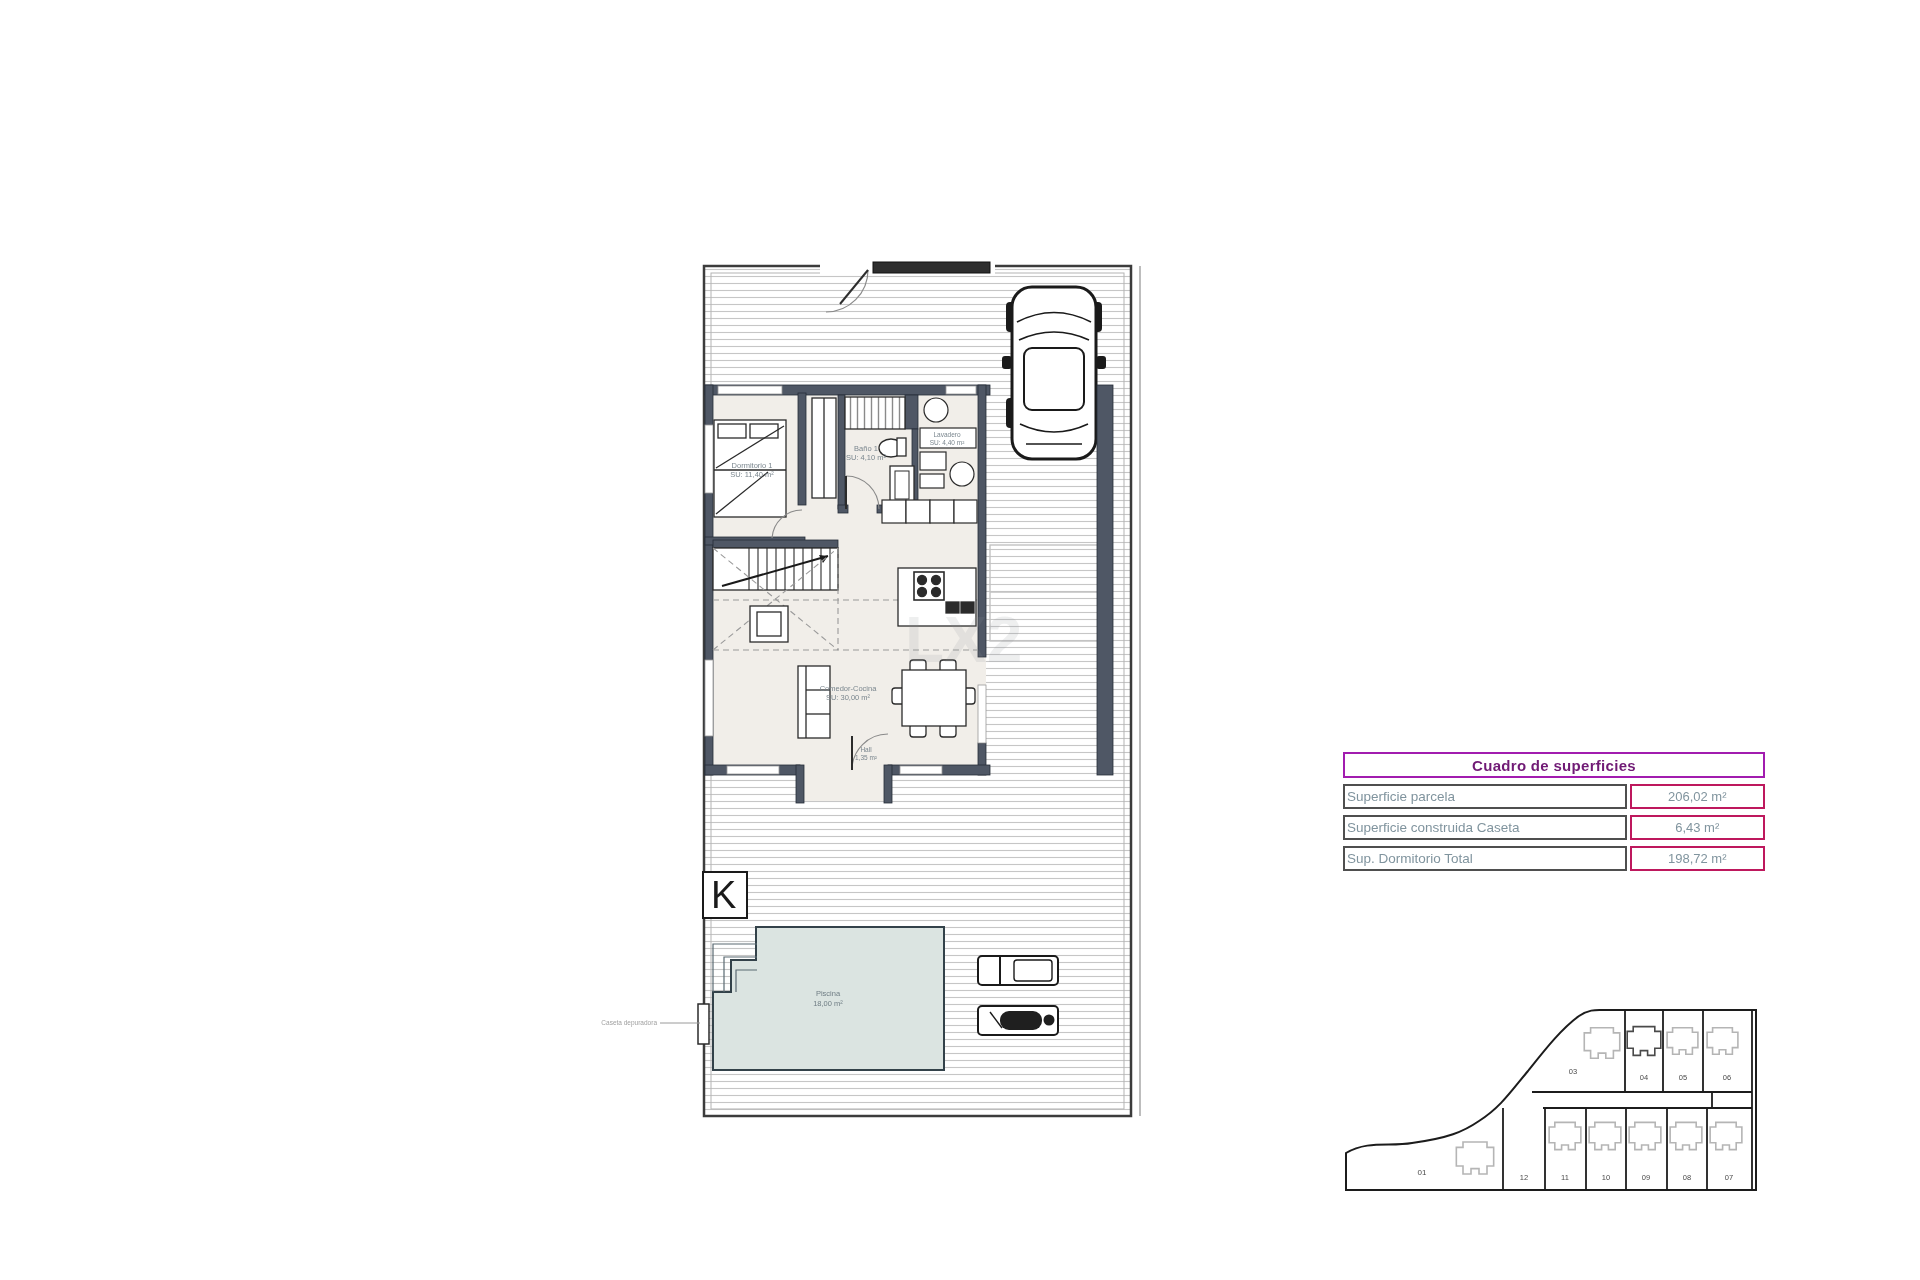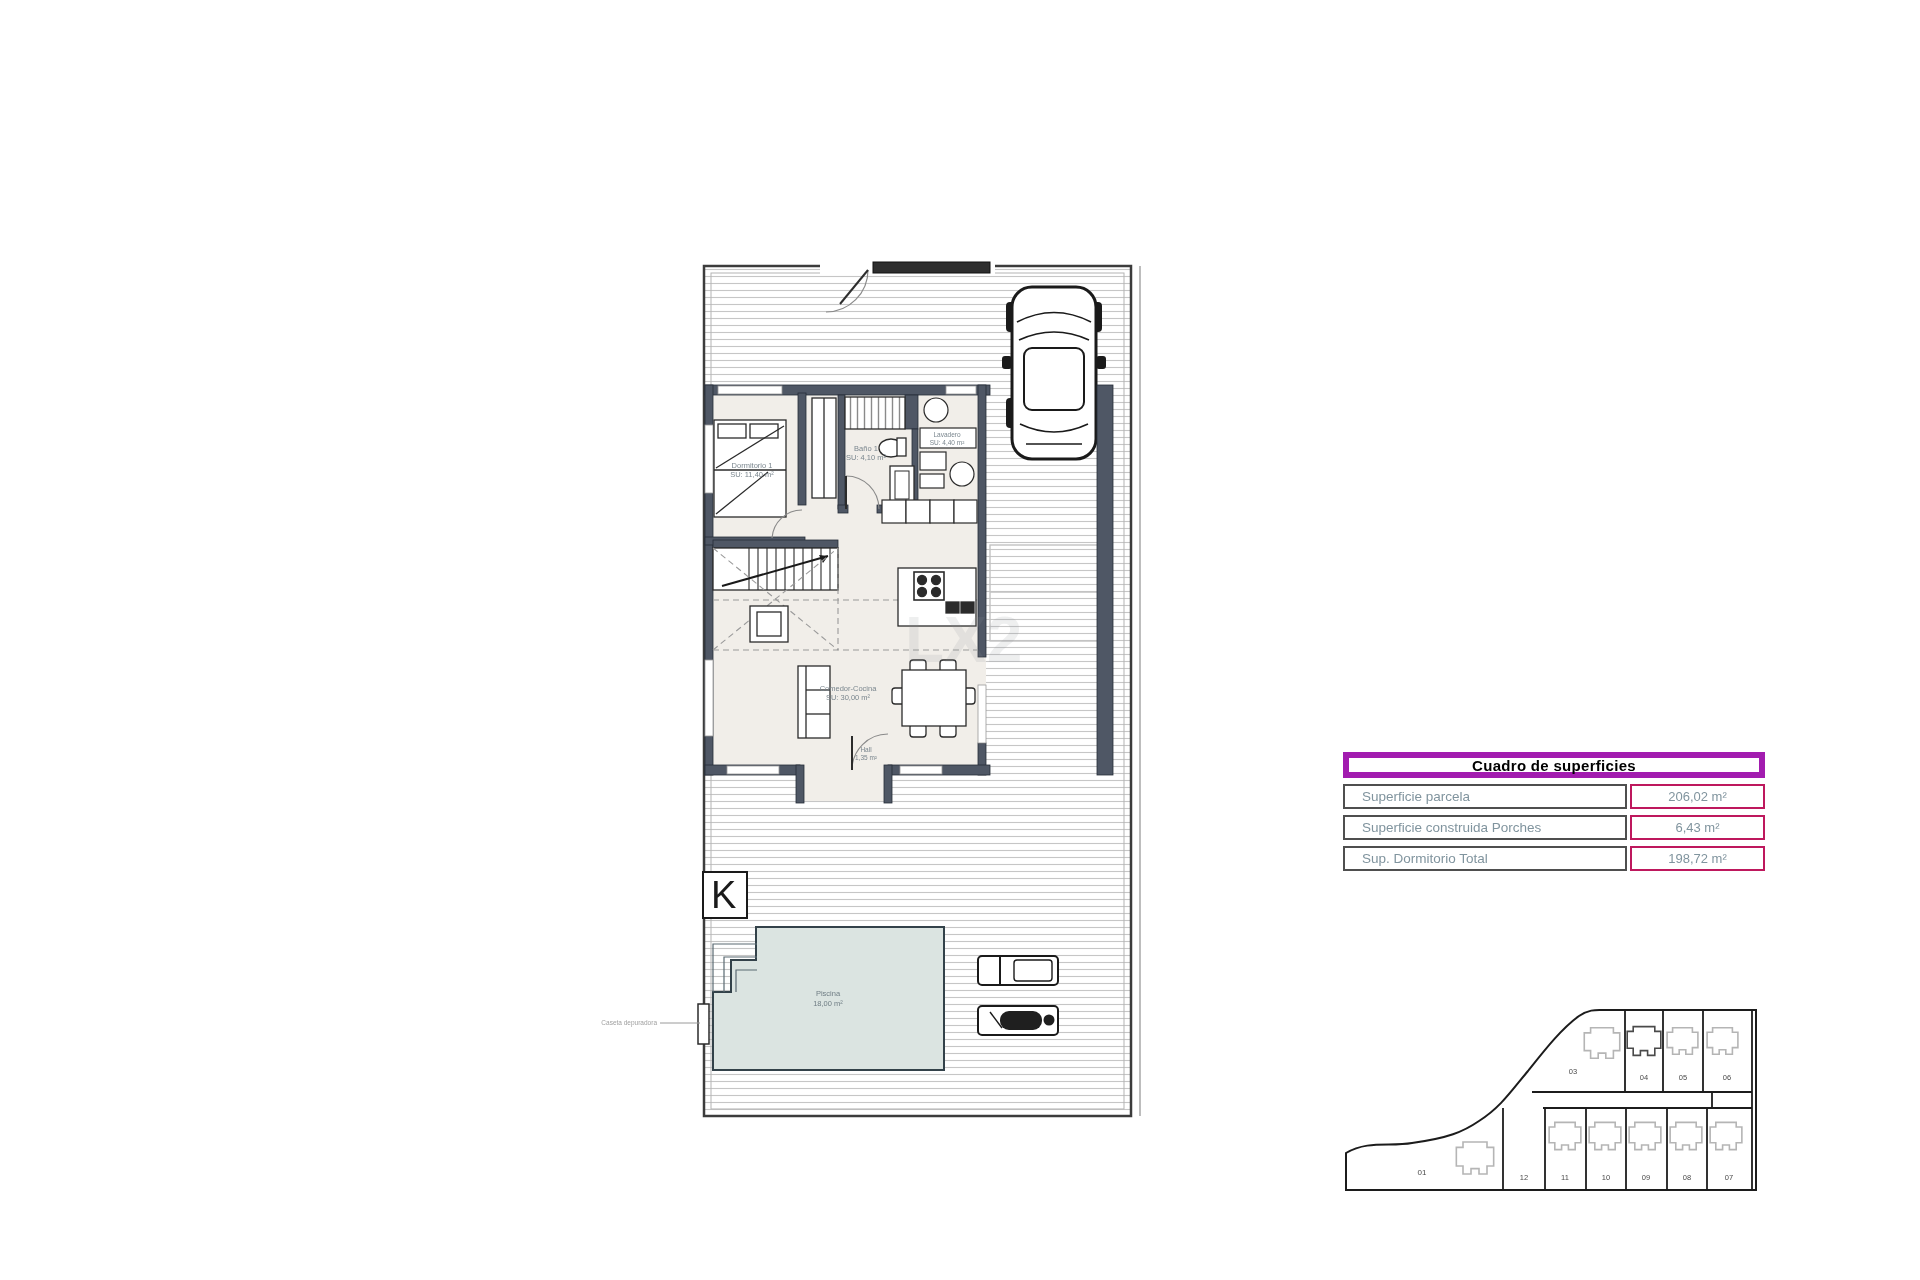--- a/index.html
+++ b/index.html
@@ -2,26 +2,26 @@
 <html><head>
 <meta charset="utf-8">
 <style>
   html,body{margin:0;padding:0;background:#ffffff;}
   .canvas{position:relative;width:1920px;height:1280px;background:#fff;overflow:hidden;
           font-family:"Liberation Sans", sans-serif;}
   svg text{font-family:"Liberation Sans", sans-serif;}
 
   
   .sup-table{position:absolute;left:1343px;top:752px;width:422px;}
-  .sup-header{box-sizing:border-box;width:422px;height:26px;border:6px solid #a21caf;
+  .sup-header{box-sizing:border-box;width:422px;height:26px;border:2px solid #a21caf;
       background:#fff;display:flex;align-items:center;justify-content:center;
-      font-size:15px;font-weight:bold;color:#000000;letter-spacing:.3px;}
+      font-size:15px;font-weight:bold;color:#701a75;letter-spacing:.3px;}
   .sup-row{display:flex;margin-top:6px;height:25px;}
   .sup-label{box-sizing:border-box;width:312px;border:2px solid #4f4f4f;background:#fff;
-      display:flex;align-items:center;padding-left:17px;font-size:13.5px;color:#80949e;}
+      display:flex;align-items:center;padding-left:2px;font-size:13.5px;color:#80949e;}
   .sup-value{box-sizing:border-box;width:149px;margin-left:3px;border:2px solid #be185d;background:#fff;
       display:flex;align-items:center;justify-content:center;font-size:13px;color:#80949e;}
 </style>
 </head>
 <body>
 
 <div class="canvas">
 
 <svg width="1920" height="1280" viewBox="0 0 1920 1280" style="position:absolute;left:0;top:0;">
   <defs>
@@ -304,21 +304,21 @@
 </svg>
 
 <div class="sup-table">
   <div class="sup-header">Cuadro de superficies</div>
 
   <div class="sup-row">
     <div class="sup-label">Superficie parcela</div>
     <div class="sup-value">206,02 m²</div>
   </div>
   <div class="sup-row">
-    <div class="sup-label">Superficie construida Porches</div>
+    <div class="sup-label">Superficie construida Caseta</div>
     <div class="sup-value">6,43 m²</div>
   </div>
   <div class="sup-row">
     <div class="sup-label">Sup. Dormitorio Total</div>
     <div class="sup-value">198,72 m²</div>
   </div>
 </div>
 
 </div>
 

